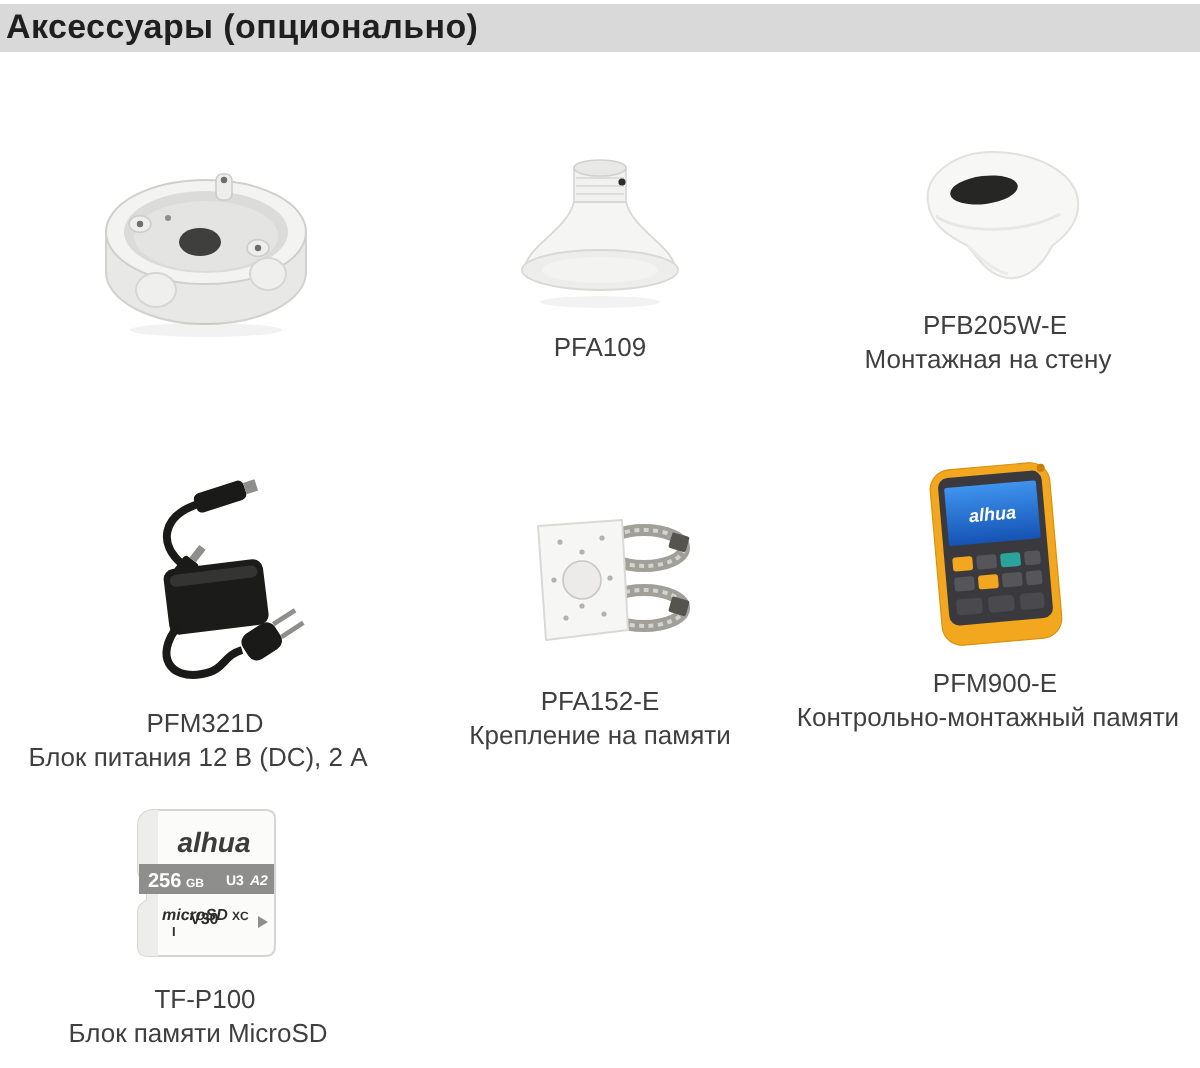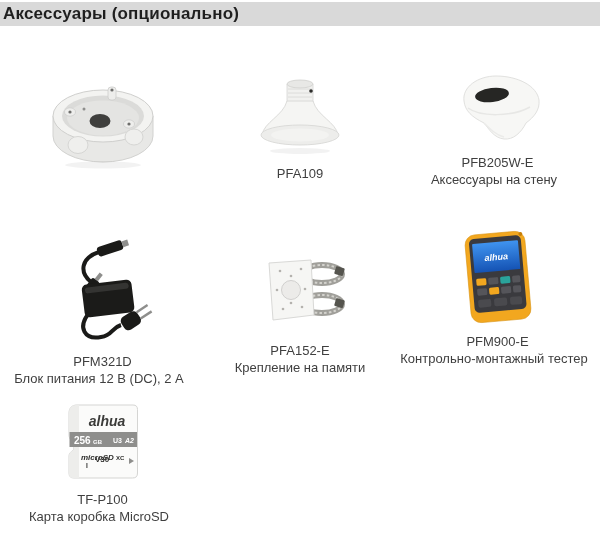--- a/index.html
+++ b/index.html
@@ -83,21 +83,21 @@
     <div class="imgbox">
       <svg width="96" height="78" viewBox="0 0 96 78">
         <path d="M14,34 C12,20 28,9 46,9 C68,9 87,19 89,33 C90,43 84,50 76,56 C71,66 63,73 54,72 C44,71 39,62 34,56 C22,50 15,44 14,34 Z" fill="#f7f7f5" stroke="#e1e1df" stroke-width="1"></path>
         <path d="M18,41 C30,50 62,50 80,40" fill="none" stroke="#e7e7e5" stroke-width="1.5"></path>
         <path d="M34,56 C40,62 46,68 54,70" fill="none" stroke="#ebebe9" stroke-width="1.5"></path>
         <ellipse cx="42" cy="28" rx="17" ry="7" fill="#262624" transform="rotate(-7 42 28)"></ellipse>
       </svg>
     </div>
     <div class="caption">
       <div class="model">PFB205W-E</div>
-      <div class="desc desc-wide">Аксессуары на стену</div>
+      <div class="desc desc-wide">Монтажная на стену</div>
     </div>
   </div>
 
   <div class="cell row2">
     <div class="imgbox">
       <svg width="108" height="108" viewBox="0 0 108 108">
         <g transform="rotate(-18 62 12)">
           <rect x="48" y="7" width="26" height="10" rx="3" fill="#1a1a18"></rect>
           <rect x="74" y="9" width="6" height="6" fill="#8e8e8c"></rect>
         </g>
@@ -176,21 +176,21 @@
           <rect x="44" y="57" width="10" height="7" rx="1.5" fill="#55555a"></rect>
           <rect x="56" y="57" width="8" height="7" rx="1.5" fill="#55555a"></rect>
           <rect x="20" y="68" width="13" height="8" rx="2" fill="#4a4a4e"></rect>
           <rect x="36" y="68" width="13" height="8" rx="2" fill="#4a4a4e"></rect>
           <rect x="52" y="68" width="12" height="8" rx="2" fill="#4a4a4e"></rect>
         </g>
       </svg>
     </div>
     <div class="caption">
       <div class="model">PFM900-E</div>
-      <div class="desc desc-wide">Контрольно-монтажный тестер</div>
+      <div class="desc desc-wide">Контрольно-монтажный памяти</div>
     </div>
   </div>
 
   <div class="cell row3">
     <div class="imgbox">
       <svg width="96" height="80" viewBox="0 0 96 80">
         <path d="M22,3 L78,3 C81,3 82.5,4.5 82.5,7.5 L82.5,71 C82.5,74.5 81,76 77.5,76 L19,76 C15.5,76 14,74.5 14,71 L14,54 C14,51 16,49.8 18.5,48 L18.5,40 C15.5,38 14,36 14,33 L14,11 C14,6 17,3 22,3 Z" fill="#fbfbfa" stroke="#d5d5d3" stroke-width="1"></path>
         <path d="M14,11 C14,6 17,3 22,3 L24,3 L24,76 L19,76 C15.5,76 14,74.5 14,71 L14,54 C14,51 16,49.8 18.5,48 L18.5,40 C15.5,38 14,36 14,33 Z" fill="#ededeb"></path>
         <text x="52" y="24" text-anchor="middle" font-size="14" font-weight="bold" font-style="italic" fill="#3c3c3a">alhua</text>
         <rect x="14.5" y="30" width="67.5" height="15" fill="#8e8e8c"></rect>
@@ -200,19 +200,19 @@
         <text x="70" y="40.5" font-size="7" font-weight="bold" font-style="italic" fill="#ffffff">A2</text>
         <text x="26" y="58" font-size="8" font-weight="bold" font-style="italic" fill="#2e2e2c">microSD</text>
         <text x="61" y="58" font-size="6" font-weight="bold" fill="#2e2e2c">XC</text>
         <text x="31" y="66" font-size="6.5" font-weight="bold" fill="#2e2e2c">I</text>
         <text x="40" y="60" font-size="8" font-weight="bold" fill="#2e2e2c">V30</text>
         <polygon points="74,56 79,59 74,62" fill="#8e8e8c"></polygon>
       </svg>
     </div>
     <div class="caption">
       <div class="model">TF-P100</div>
-      <div class="desc desc-wide">Карта коробка MicroSD</div>
+      <div class="desc desc-wide">Блок памяти MicroSD</div>
     </div>
   </div>
 
   <div class="cell row3"></div>
 
 </div>
 
 </body></html>

